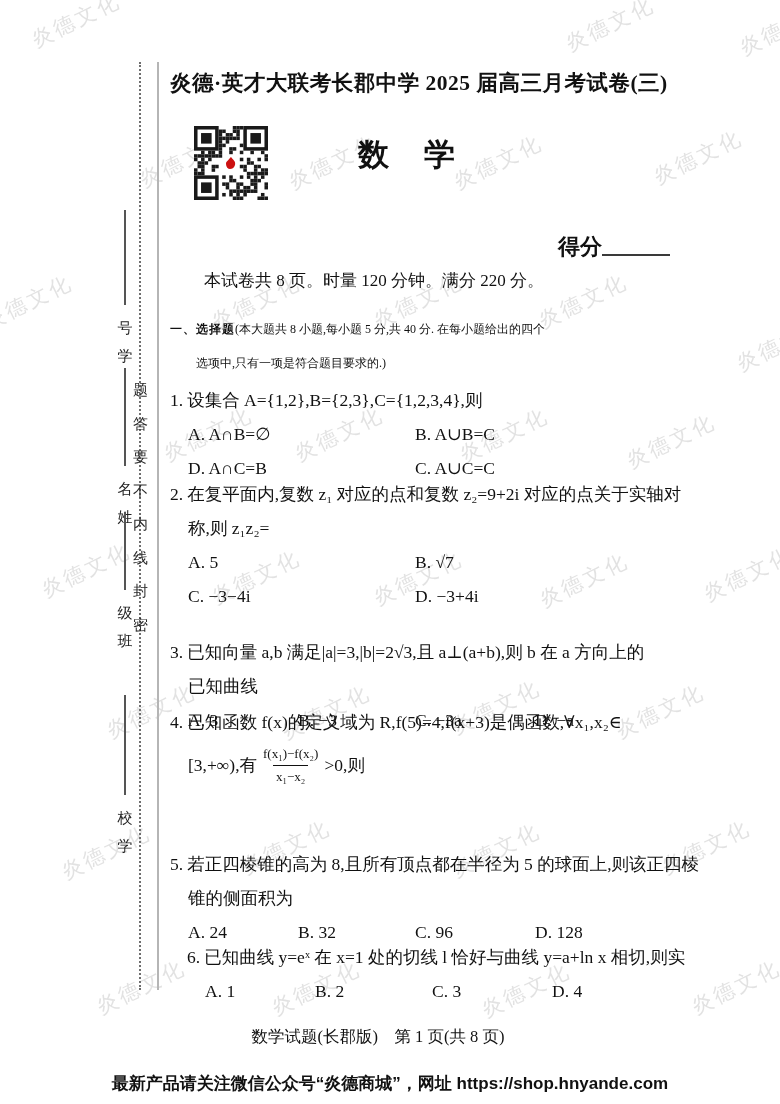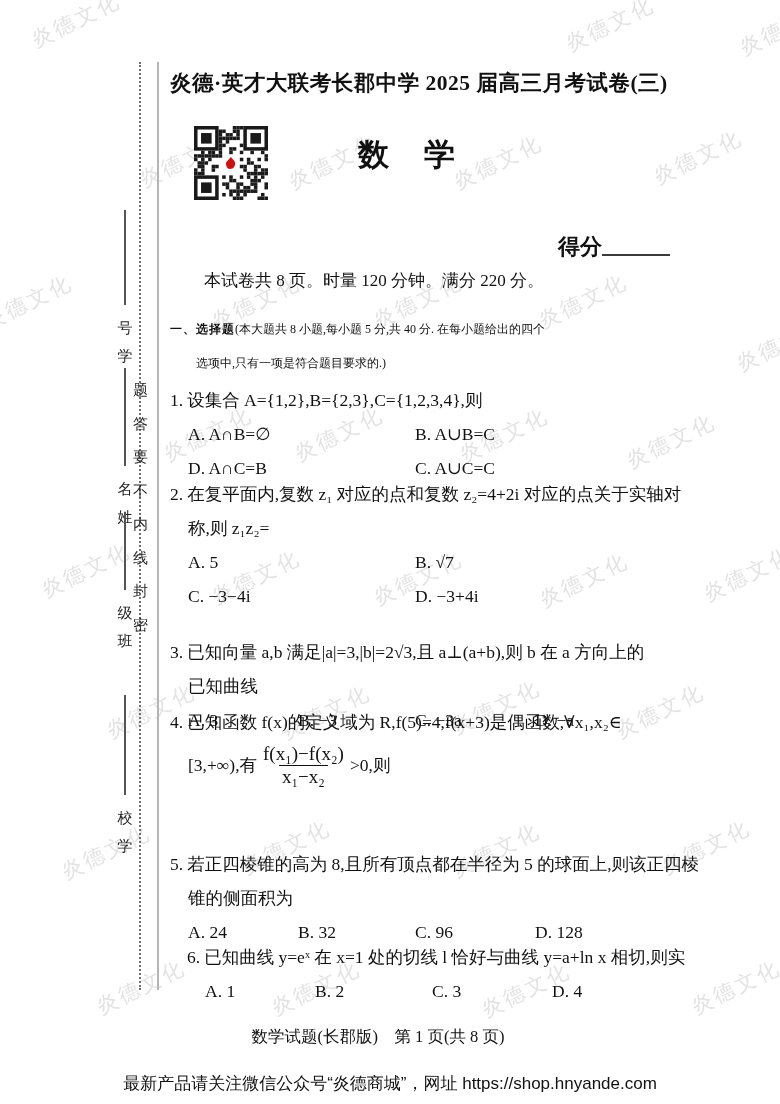--- a/index.html
+++ b/index.html
@@ -59,27 +59,27 @@
   #section-head .l2{padding-left:26px;}
   .question{position:absolute;left:0;width:560px;font-size:17.5px;line-height:34px;}
   .qline{white-space:nowrap;}
   .qcont{padding-left:18px;}
   .qnum{padding-right:4px;}
   .options{margin-left:18px;display:grid;}
   .options.two{grid-template-columns:227px auto;}
   .options.four{grid-template-columns:110px 117px 120px auto;}
   .frac-row{height:52px;display:flex;align-items:center;padding-left:18px;white-space:nowrap;}
   .frac{display:inline-flex;flex-direction:column;align-items:center;margin:15px 3px;
-    font-size:19px;line-height:22px;}
+    font-size:13px;line-height:22px;}
   .frac .den{border-top:1.5px solid #111;padding:0 3px;}
   .frac .num{padding:0 3px;}
   #footer-line{position:absolute;left:0;top:1026px;width:780px;text-align:center;
     font-size:16.5px;transform:translateX(-12px);z-index:3;}
   #bottom-bar{position:absolute;left:0;top:1072px;width:780px;text-align:center;
-    font-size:17px;font-weight:normal;z-index:3;
+    font-size:17px;font-weight:bold;z-index:3;
     font-family:"Liberation Sans","DejaVu Sans",sans-serif;}
 </style>
 </head>
 <body>
 
 <div id="wm-layer">
     <span class="wm" style="left: 28px; top: 6px;">炎德文化</span>
     <span class="wm" style="left: 562px; top: 10px;">炎德文化</span>
     <span class="wm" style="left: 736px; top: 14px;">炎德文化</span>
     <span class="wm" style="left: 136px; top: 146px;">炎德文化</span>
@@ -305,21 +305,21 @@
     <div class="qline"><span class="qnum">1.</span><span>设集合 A={1,2},B={2,3},C={1,2,3,4},则</span></div>
     <div class="options two">
       <span>A. A∩B=∅</span>
       <span>B. A∪B=C</span>
       <span>D. A∩C=B</span>
       <span>C. A∪C=C</span>
     </div>
   </div>
 
   <div class="question" style="top:477px;">
-    <div class="qline"><span class="qnum">2.</span><span>在复平面内,复数 z₁ 对应的点和复数 z₂=4+2i 对应的点关于实轴对</span></div>
+    <div class="qline"><span class="qnum">2.</span><span>在复平面内,复数 z₁ 对应的点和复数 z₂=9+2i 对应的点关于实轴对</span></div>
     <div class="qcont">称,则 z₁z₂=</div>
     <div class="options two">
       <span>A. 5</span>
       <span>B. √7</span>
       <span>C. −3−4i</span>
       <span>D. −3+4i</span>
     </div>
   </div>
 
   <div class="question" style="top:635px;">

